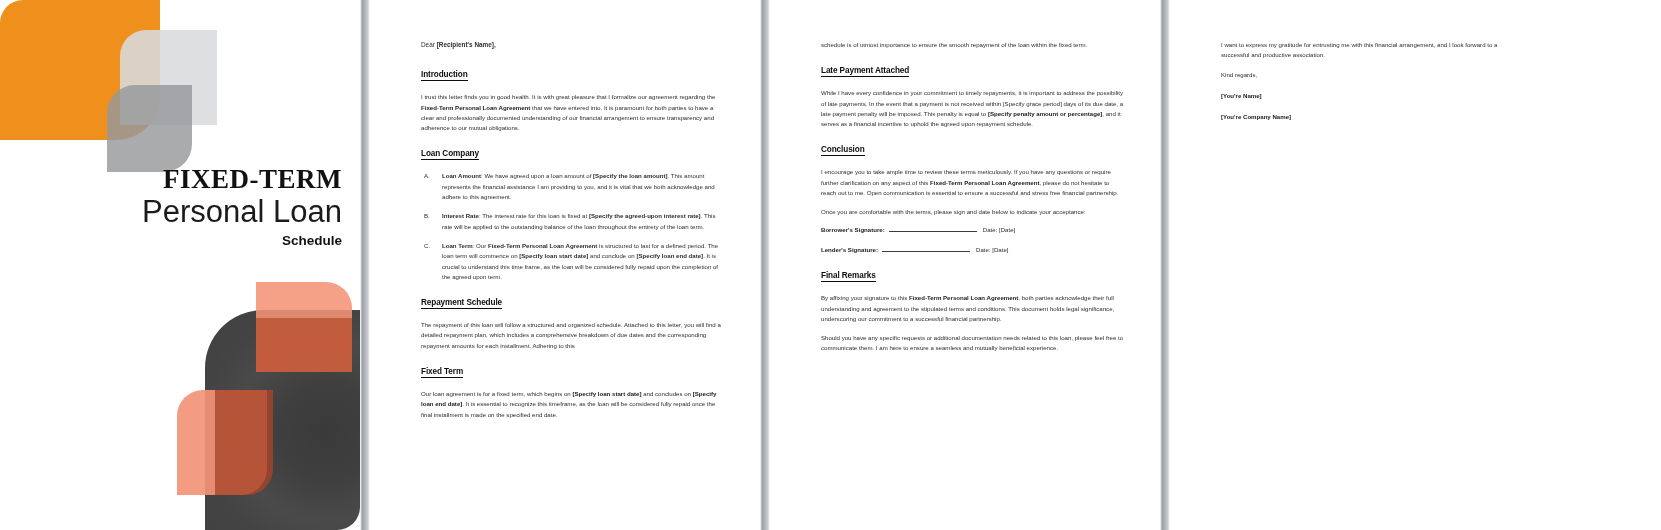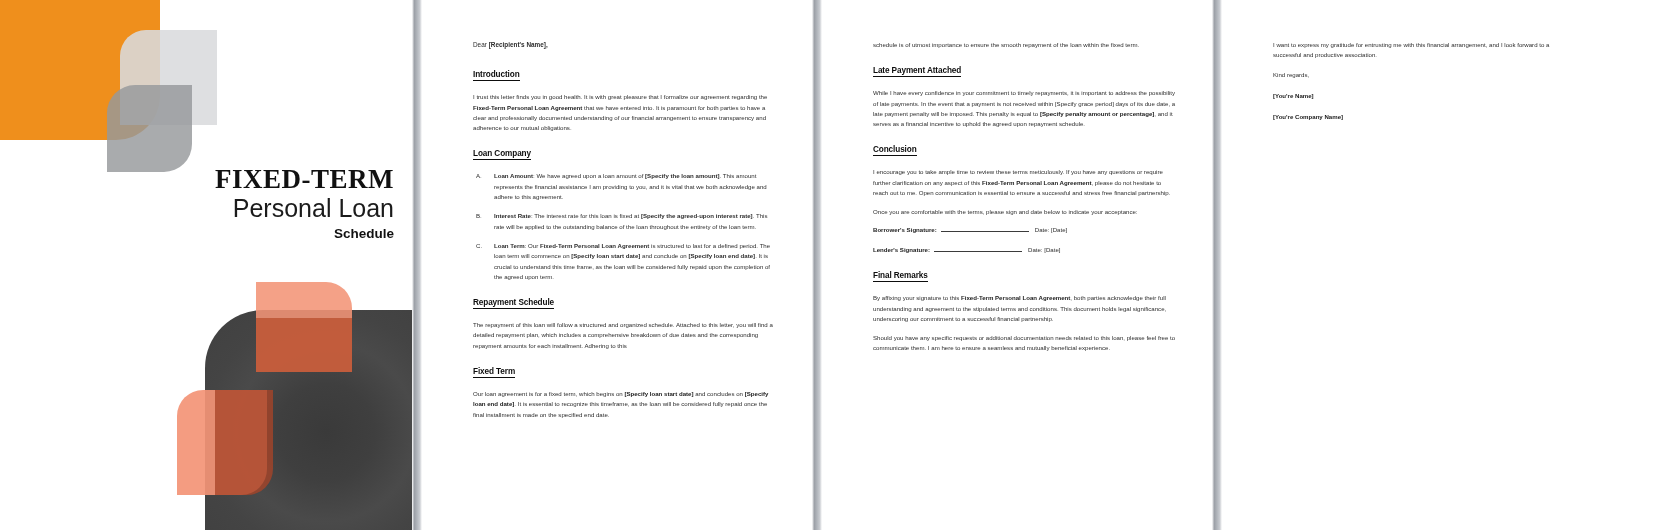--- a/index.html
+++ b/index.html
@@ -22,22 +22,23 @@
     align-items: flex-start;
   }
 
   
   .page {
     position: relative;
     background: #ffffff;
     height: 530px;
     flex: 0 0 auto;
     overflow: hidden;
-  }
-  .page-cover   { width: 412px; }
+    border-radius: 23px;
+  }
+  .page-cover   { width: 360px; }
   .page-text    { width: 390px; }
   .gap {
     flex: 0 0 auto;
     width: 10px;
     height: 530px;
     background: linear-gradient(to right, #ffffff 0%, #9b9fa6 22%, #b5b9bf 55%, #c9ccd1 78%, #ffffff 100%);
   }
 
   
   .cover-art { position: absolute; inset: 0; }
@@ -108,21 +109,21 @@
     font-weight: bold;
     font-size: 27px;
     letter-spacing: 0.5px;
     color: #111111;
     line-height: 1.05;
     white-space: nowrap;
   }
   .title-sub {
     font-family: "Liberation Sans", sans-serif;
     font-weight: 400;
-    font-size: 25px;
+    font-size: 31px;
     color: #1b1b1b;
     line-height: 1.15;
     margin-top: 1px;
     white-space: nowrap;
   }
   .title-third {
     font-family: "Liberation Sans", sans-serif;
     font-weight: bold;
     font-size: 13.5px;
     color: #111111;

